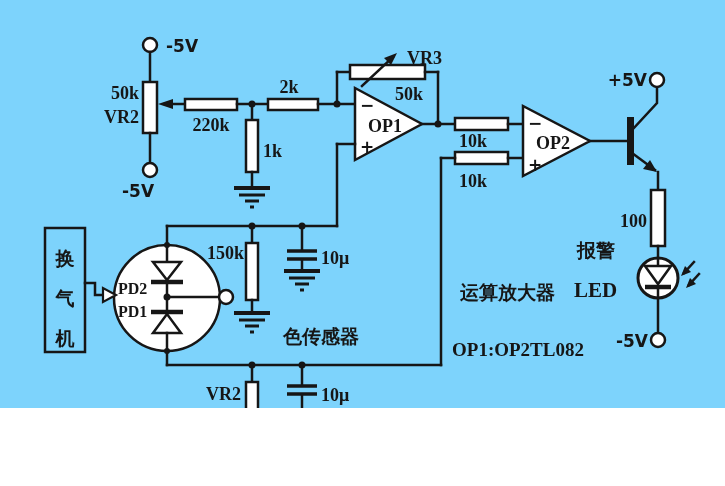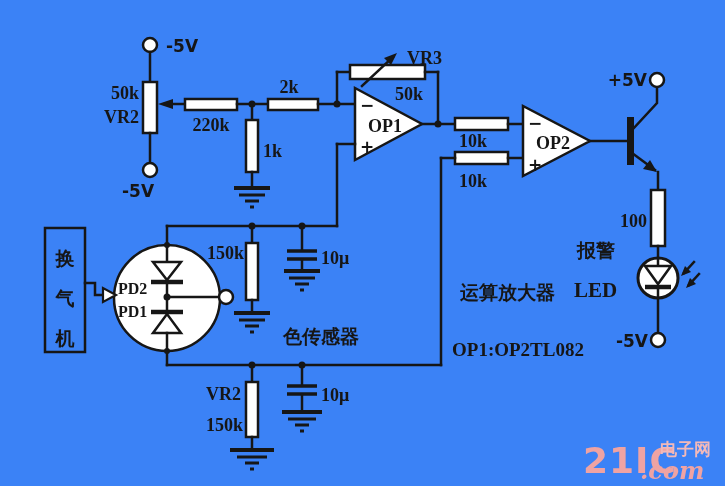--- a/index.html
+++ b/index.html
@@ -1,16 +1,16 @@
 <!DOCTYPE html>
 <html><head>
 <meta charset="utf-8">
 <style>
   html,body{margin:0;padding:0;background:#fff;}
-  .stage{position:relative;width:725px;height:486px;background:#3b82f6;overflow:hidden;
+  .stage{position:relative;width:725px;height:408px;background:#7dd3fc;overflow:hidden;
          font-family:"Liberation Serif","DejaVu Serif",serif;}
   svg{position:absolute;left:0;top:0;}
   .wire{stroke:#161616;stroke-width:2.5;fill:none;stroke-linecap:square;}
   .thick{stroke:#161616;stroke-width:4.5;fill:none;stroke-linecap:butt;}
   .plate{stroke:#161616;stroke-width:3.5;fill:none;stroke-linecap:butt;}
   .body{stroke:#161616;stroke-width:2.5;fill:#fff;}
   .solid{fill:#161616;stroke:none;}
   .gnd{stroke:#161616;fill:none;stroke-linecap:butt;}
   text{fill:#161616;font-weight:700;}
   .lbl{font-size:18px;}

